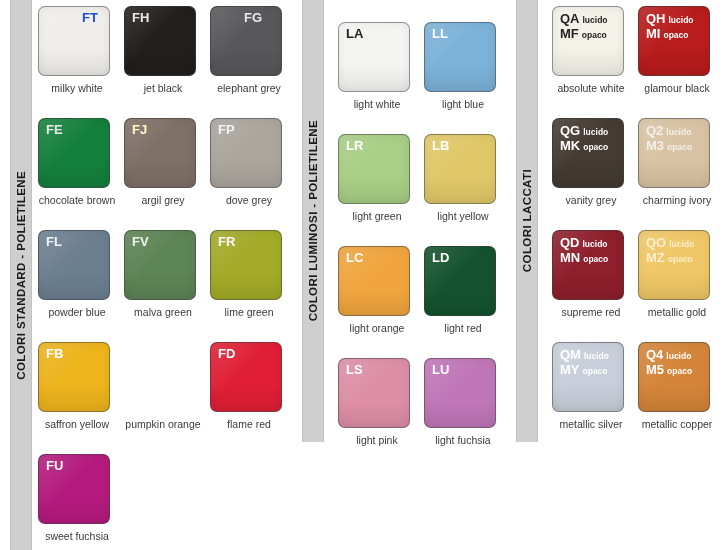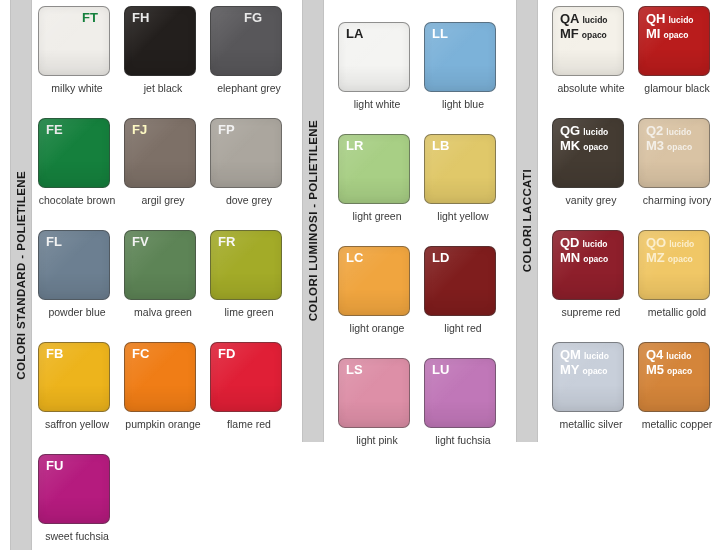--- a/index.html
+++ b/index.html
@@ -124,21 +124,21 @@
   <div class="cat-bar" id="bar-luminosi">
     <span class="cat-text">COLORI LUMINOSI - POLIETILENE</span>
   </div>
   <div class="cat-bar" id="bar-laccati">
     <span class="cat-text">COLORI LACCATI</span>
   </div>
 
   <div class="section" id="sec-standard">
       <div class="cell">
         <div class="swatch" style="background: rgb(240, 238, 234);">
-          <div class="code" style="color: #15803d; padding-left: 36px;">FT</div>
+          <div class="code" style="color: #1d4ed8; padding-left: 36px;">FT</div>
         </div>
         <div class="caption">milky white</div>
       </div>
       <div class="cell">
         <div class="swatch" style="background: rgb(35, 31, 29);">
           <div class="code" style="color: rgb(233, 233, 233);">FH</div>
         </div>
         <div class="caption">jet black</div>
       </div>
       <div class="cell">
@@ -183,23 +183,20 @@
         </div>
         <div class="caption">lime green</div>
       </div>
       <div class="cell">
         <div class="swatch" style="background: rgb(237, 180, 28);">
           <div class="code" style="color: rgb(255, 255, 255);">FB</div>
         </div>
         <div class="caption">saffron yellow</div>
       </div>
       <div class="cell">
-        <div class="swatch" style="background: rgb(240, 125, 22);">
-          <div class="code" style="color: rgb(255, 255, 255);">FC</div>
-        </div>
         <div class="caption">pumpkin orange</div>
       </div>
       <div class="cell">
         <div class="swatch" style="background: rgb(224, 31, 54);">
           <div class="code" style="color: rgb(255, 255, 255);">FD</div>
         </div>
         <div class="caption">flame red</div>
       </div>
       <div class="cell">
         <div class="swatch" style="background: rgb(181, 27, 126);">
@@ -233,21 +230,21 @@
         </div>
         <div class="caption">light yellow</div>
       </div>
       <div class="cell">
         <div class="swatch" style="background: rgb(240, 165, 63);">
           <div class="code" style="color: rgb(255, 255, 255);">LC</div>
         </div>
         <div class="caption">light orange</div>
       </div>
       <div class="cell">
-        <div class="swatch" style="background: #7f1d1d;">
+        <div class="swatch" style="background: #14532d;">
           <div class="code" style="color: rgb(255, 255, 255);">LD</div>
         </div>
         <div class="caption">light red</div>
       </div>
       <div class="cell">
         <div class="swatch" style="background: rgb(221, 143, 167);">
           <div class="code" style="color: rgb(255, 255, 255);">LS</div>
         </div>
         <div class="caption">light pink</div>
       </div>

